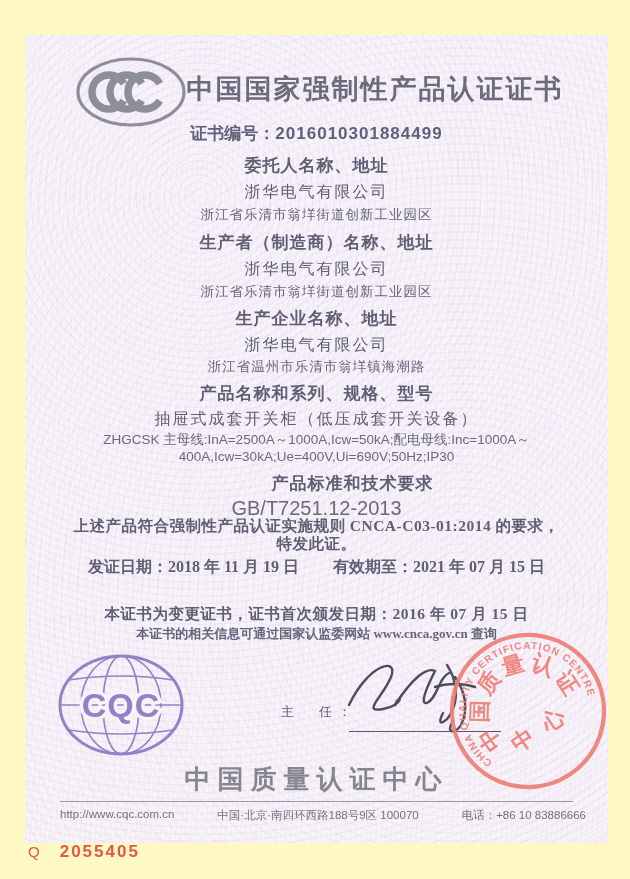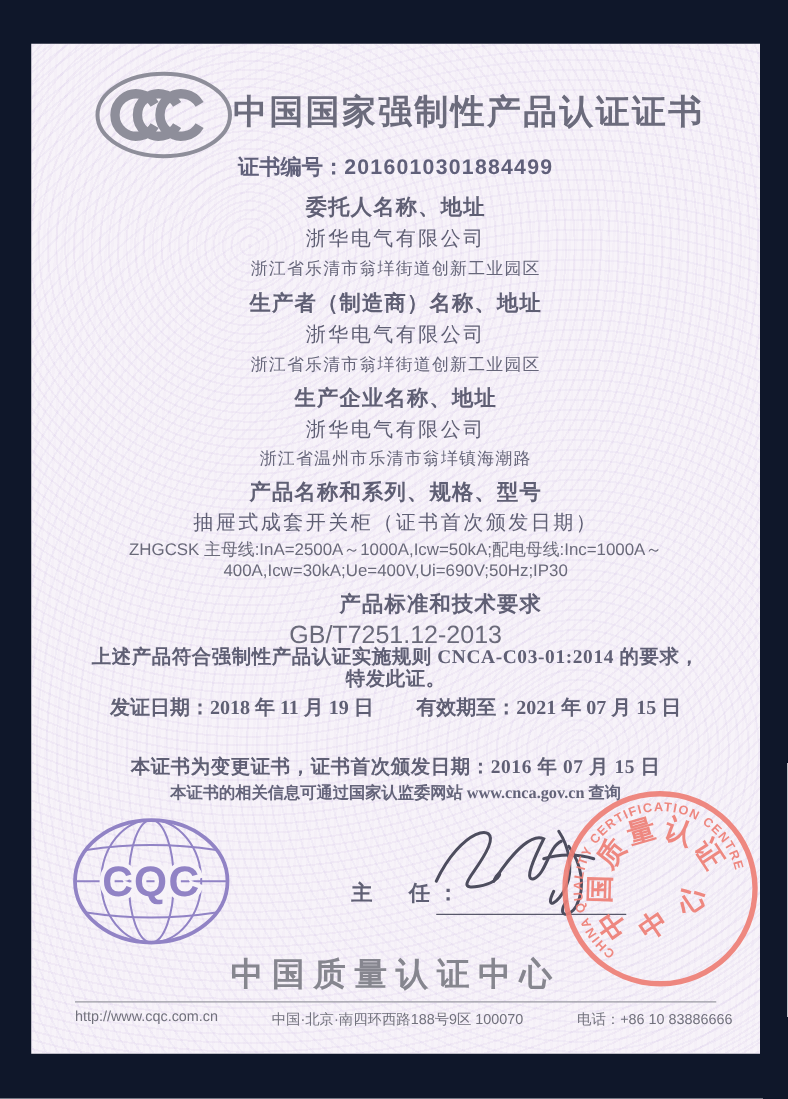--- a/index.html
+++ b/index.html
@@ -1,17 +1,17 @@
 <!DOCTYPE html>
 <html><head>
 <meta charset="utf-8">
 <style>
   html,body{margin:0;padding:0;}
   .page{
-    position:relative;width:630px;height:879px;background:#0f172a;overflow:hidden;
+    position:relative;width:630px;height:879px;background:#fef9c3;overflow:hidden;
     font-family:"Liberation Serif","DejaVu Serif",serif;
   }
   .paper{
     position:absolute;left:25px;top:35px;width:583px;height:808px;
     background-color:#f7f3f9;
     background-image:
       repeating-radial-gradient(circle at 30% 20%, rgba(186,158,214,0.10) 0 1.5px, rgba(255,255,255,0) 1.5px 7px),
       repeating-radial-gradient(circle at 75% 70%, rgba(170,150,215,0.08) 0 1.5px, rgba(255,255,255,0) 1.5px 8px),
       repeating-linear-gradient(94deg, rgba(205,180,225,0.06) 0 2px, rgba(255,255,255,0) 2px 5px);
   }
@@ -21,21 +21,21 @@
   .certno .num{font-family:"Liberation Sans","DejaVu Sans",sans-serif;letter-spacing:1px;text-align:right;}
   .head{font-size:17px;font-weight:bold;letter-spacing:1px;}
   .name{font-size:16px;letter-spacing:2px;}
   .addr{font-size:13.5px;letter-spacing:1px;color:#66667a;}
   .sans{font-family:"Liberation Sans","DejaVu Sans",sans-serif;font-size:13.5px;color:#6a6a7a;letter-spacing:0;}
   .stmt{font-size:15.5px;font-weight:bold;letter-spacing:0.5px;}
   .dates{font-size:16px;font-weight:bold;}
   .dates .gap{display:inline-block;width:34px;}
   .note{font-size:15.5px;font-weight:bold;letter-spacing:0.5px;}
   .small{font-size:13px;font-weight:bold;color:#64647a;}
-  .director{position:absolute;font-size:17px;font-weight:bold;color:#5f5f74;letter-spacing:6px;}
+  .director{position:absolute;font-size:13px;font-weight:normal;color:#5f5f74;letter-spacing:6px;}
   .sig-line{position:absolute;border-bottom:1.5px solid #57576a;}
   .orgname{font-size:26px;font-weight:bold;letter-spacing:7px;color:#86868f;}
   .rule{position:absolute;left:35px;right:35px;border-top:1px solid #9a9aa2;}
   .footrow{position:absolute;left:35px;right:22px;display:flex;justify-content:space-between;
     font-family:"Liberation Sans","DejaVu Sans",sans-serif;font-size:11.5px;color:#71717c;}
   .serial{position:absolute;left:28px;top:842px;color:#e2564b;
     font-family:"Liberation Sans","DejaVu Sans",sans-serif;font-size:17px;font-weight:bold;letter-spacing:2px;}
   .serial .q{font-weight:normal;margin-right:18px;font-size:15px;}
   svg{display:block;}
 </style>
@@ -65,21 +65,21 @@
 
     <div class="ln head" style="top:197px;">生产者（制造商）名称、地址</div>
     <div class="ln name" style="top:224px;">浙华电气有限公司</div>
     <div class="ln addr" style="top:249px;">浙江省乐清市翁垟街道创新工业园区</div>
 
     <div class="ln head" style="top:273px;">生产企业名称、地址</div>
     <div class="ln name" style="top:300px;">浙华电气有限公司</div>
     <div class="ln addr" style="top:324px;">浙江省温州市乐清市翁垟镇海潮路</div>
 
     <div class="ln head" style="top:348px;">产品名称和系列、规格、型号</div>
-    <div class="ln name" style="top:374px;">抽屉式成套开关柜（证书首次颁发日期）</div>
+    <div class="ln name" style="top:374px;">抽屉式成套开关柜（低压成套开关设备）</div>
     <div class="ln sans" style="top:397px;">ZHGCSK  主母线:InA=2500A～1000A,Icw=50kA;配电母线:Inc=1000A～</div>
     <div class="ln sans" style="top:414px;">400A,Icw=30kA;Ue=400V,Ui=690V;50Hz;IP30</div>
 
     <div class="ln head" style="top:438px;padding-left:36px;">产品标准和技术要求</div>
     <div class="ln sans" style="top:461px;font-size:20px;">GB/T7251.12-2013</div>
 
     <div class="ln stmt" style="top:481px;">上述产品符合强制性产品认证实施规则 CNCA-C03-01:2014 的要求，</div>
     <div class="ln stmt" style="top:499px;">特发此证。</div>
 
     <div class="ln dates" style="top:522px;">
@@ -137,13 +137,16 @@
     <div class="ln orgname" style="top:729px;">中国质量认证中心</div>
 
     <div class="rule" style="top:766px;"></div>
     <div class="footrow" style="top:773px;">
       <span>http://www.cqc.com.cn</span>
       <span>中国·北京·南四环西路188号9区  100070</span>
       <span>电话：+86 10 83886666</span>
     </div>
   </div>
 
+  <div class="serial">
+    <span class="q">Q</span><span>2055405</span>
+  </div>
 </div>
 
 </body></html>

